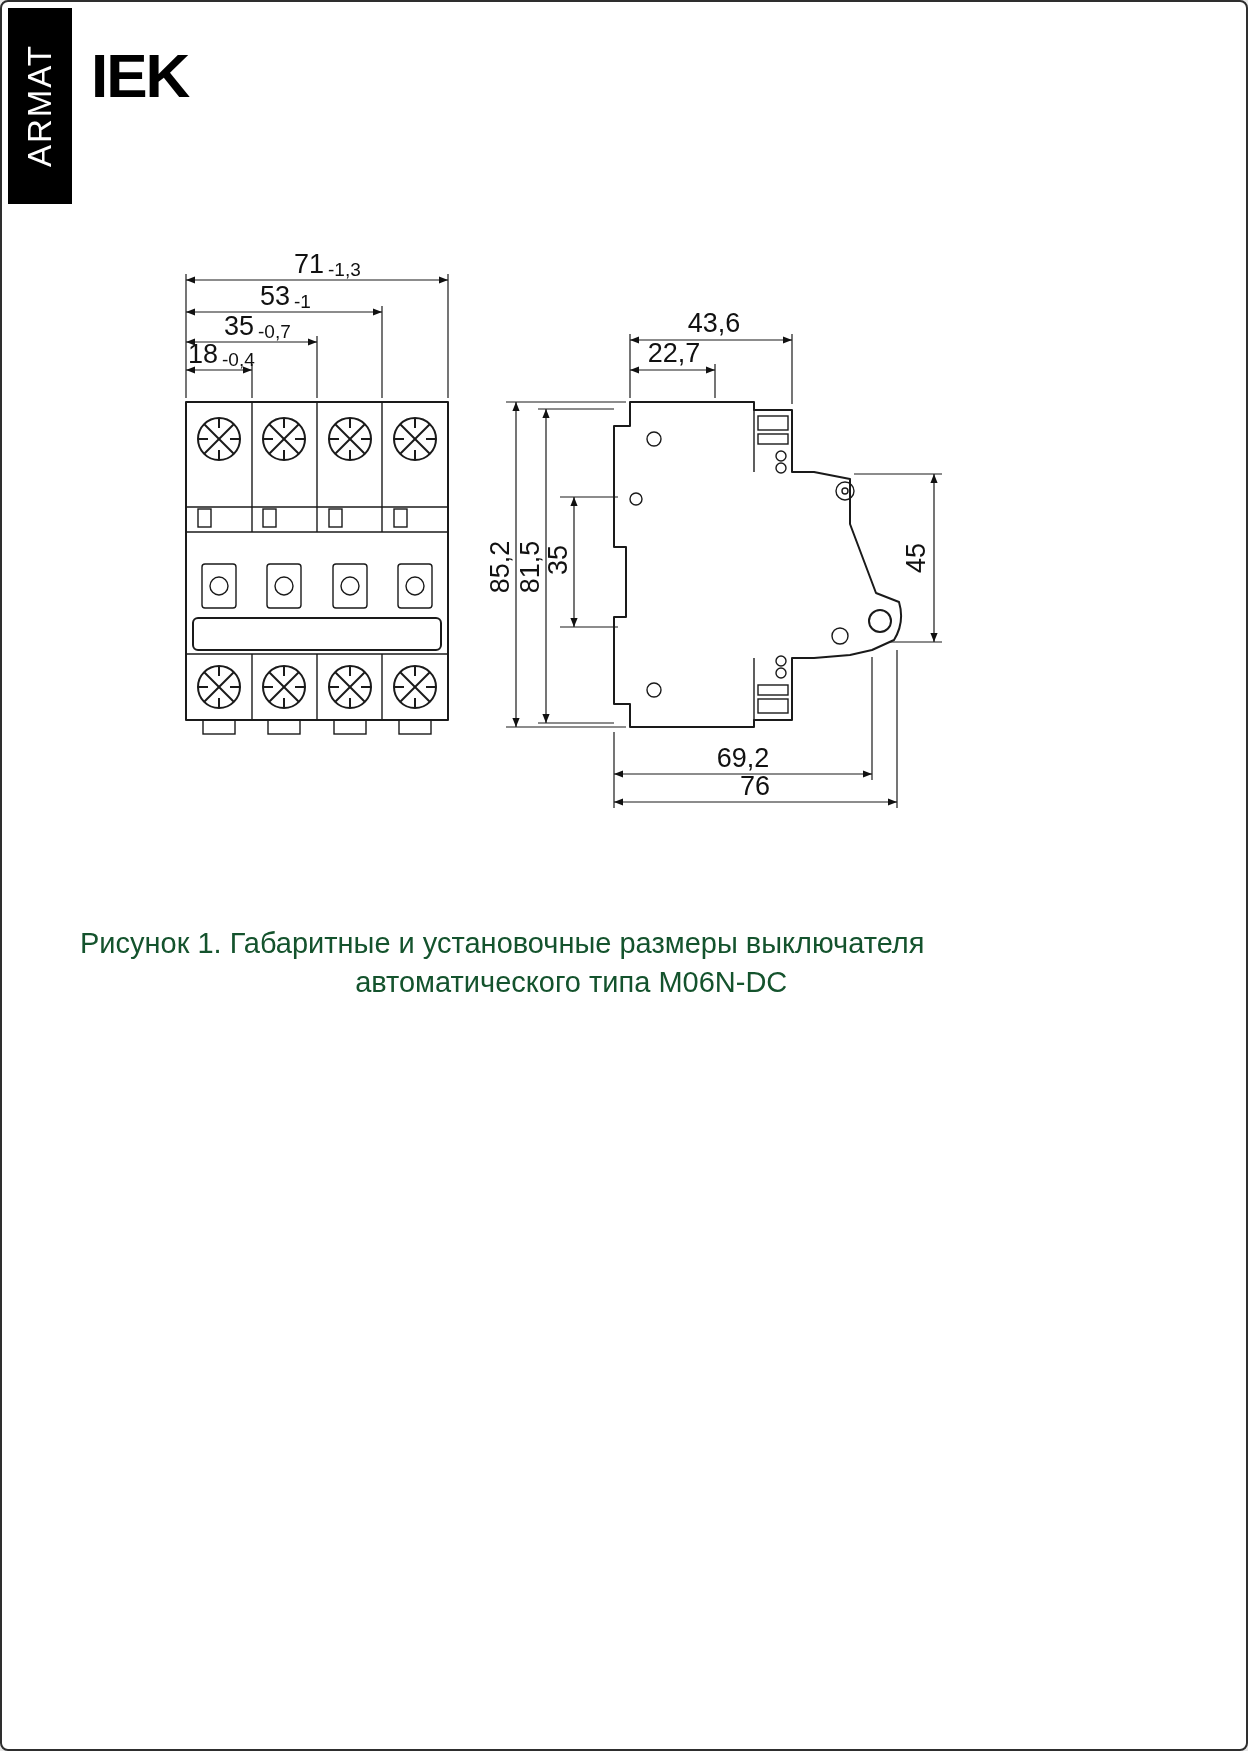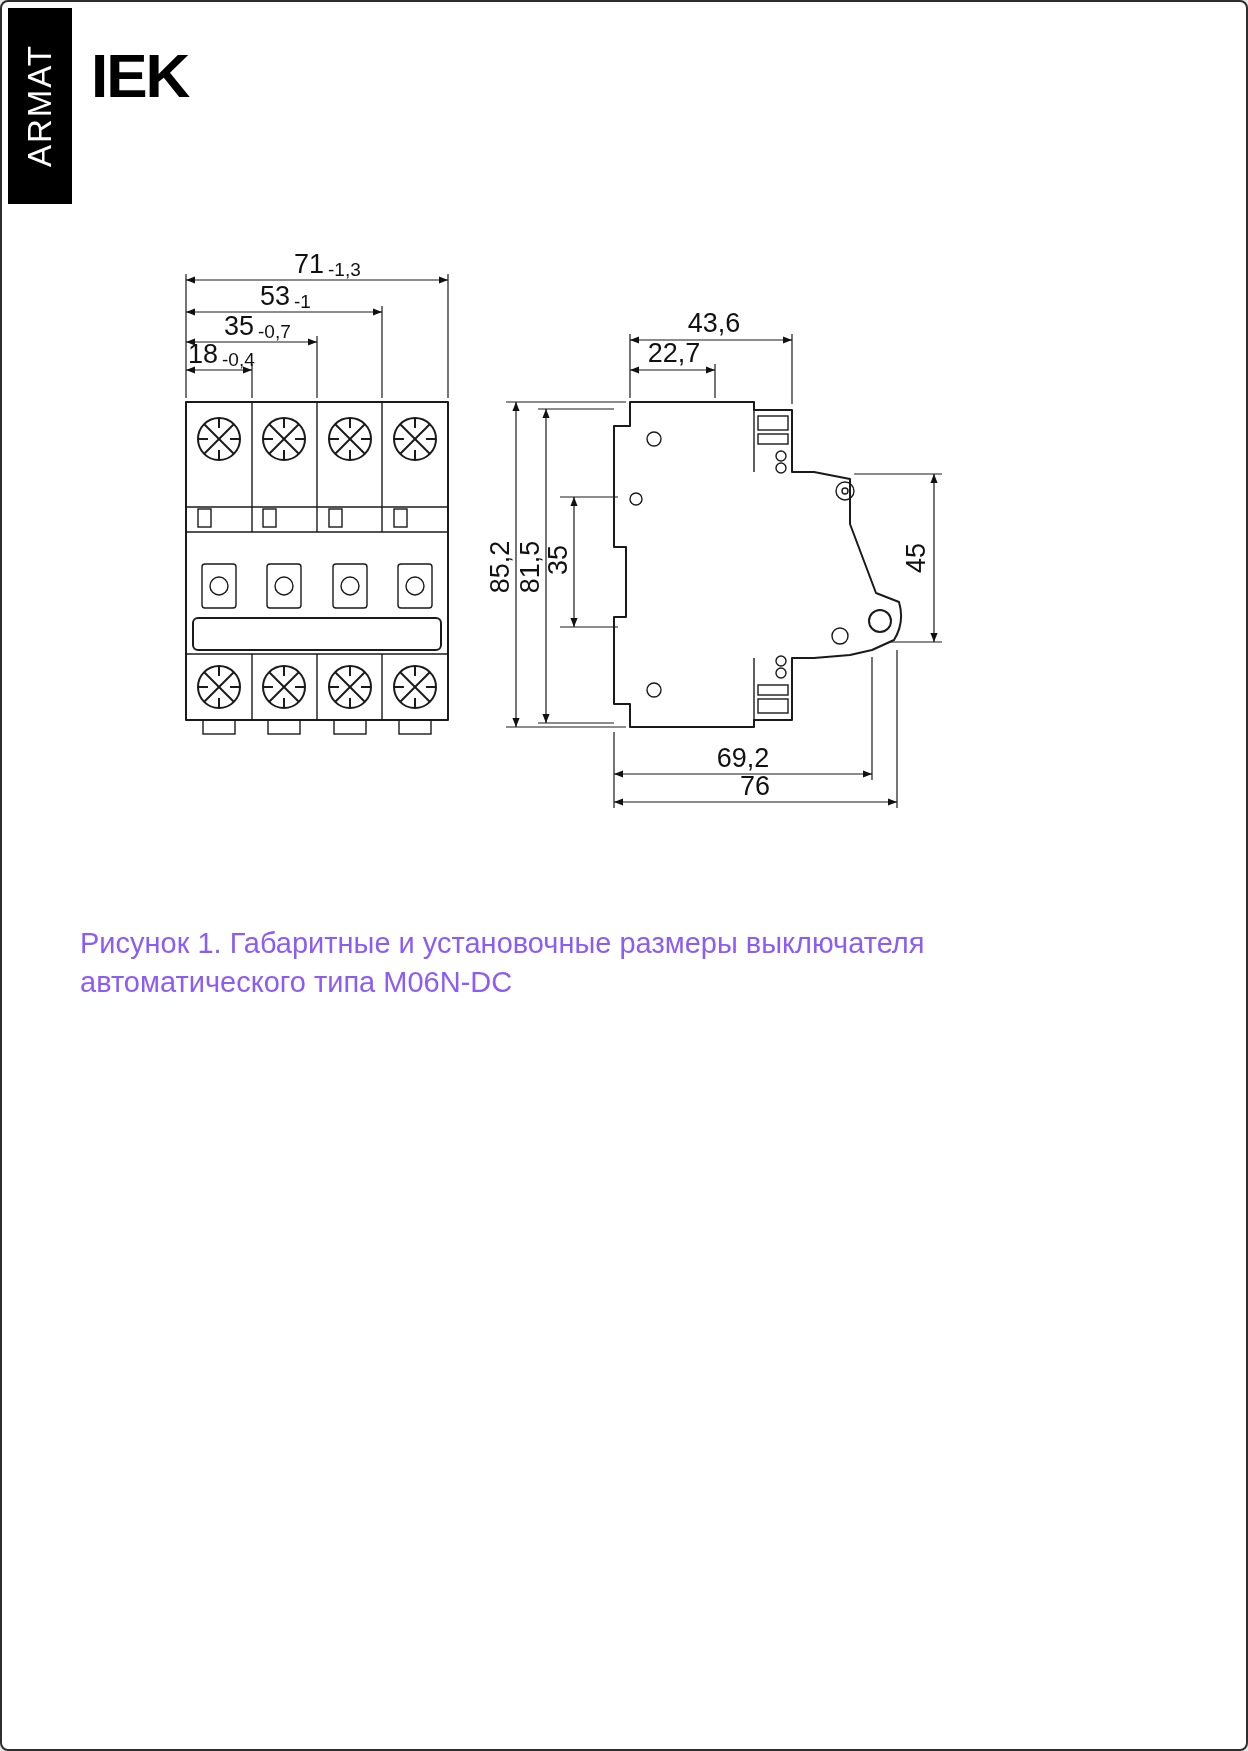--- a/index.html
+++ b/index.html
@@ -22,24 +22,24 @@
     font-weight:900;font-size:62px;letter-spacing:-2px;color:#000;
     font-family:"Liberation Sans",sans-serif;
   }
   svg.drawing{position:absolute;left:0;top:230px;}
   .ol{fill:none;stroke:#1a1a1a;stroke-width:2;stroke-linejoin:round;}
   .thin{fill:none;stroke:#1a1a1a;stroke-width:1.4;}
   .dim{fill:none;stroke:#1a1a1a;stroke-width:1.2;}
   .dnum{font-family:"Liberation Sans",sans-serif;font-size:27px;fill:#111;}
   .tol{font-size:19px;}
   .caption{
-    position:absolute;left:78px;top:922px;color:#8b5cf6;
+    position:absolute;left:78px;top:922px;color:#14532d;
     font-size:29px;line-height:39px;font-family:"Liberation Sans",sans-serif;
   }
-  .cap2{}
+  .cap2{margin-left:138px;text-align:center;}
 </style>
 </head>
 <body>
 
 <div class="page">
 
   <div class="banner">
     <span class="banner-text">ARMAT</span>
   </div>
 

